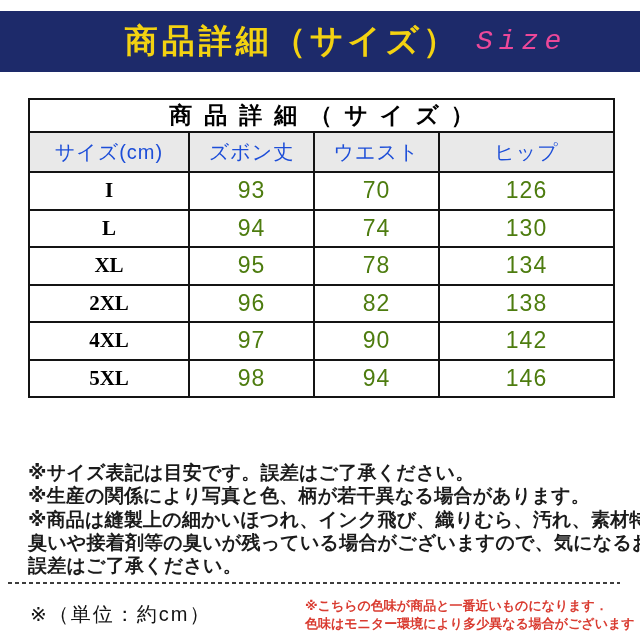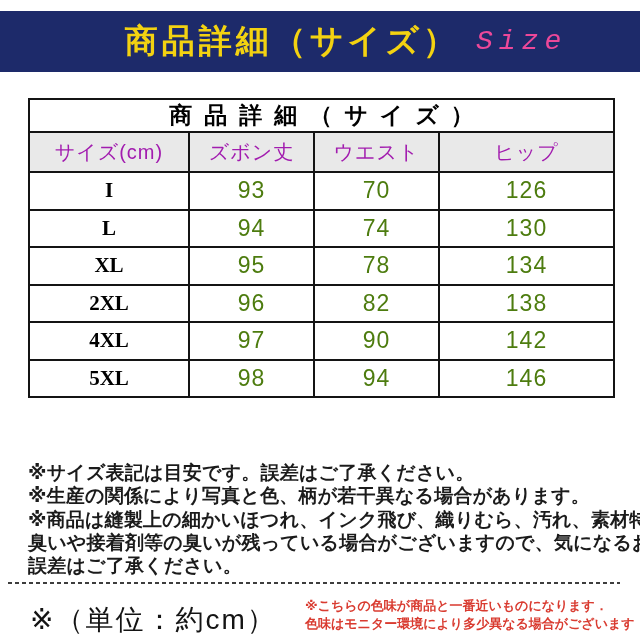--- a/index.html
+++ b/index.html
@@ -29,21 +29,21 @@
     border-collapse:collapse;table-layout:fixed;background:#ffffff;
   }
   table.size-table th,table.size-table td{
     border:2px solid #141414;text-align:center;vertical-align:middle;padding:0;
   }
   .tbl-title{
     height:31px;font-family:"Liberation Serif","DejaVu Serif",serif;
     font-weight:bold;font-size:23px;letter-spacing:12px;text-indent:12px;color:#000;
   }
   .col-head{
-    height:38px;background:#e9e9e9;font-weight:normal;font-size:20px;color:#a21caf;
+    height:38px;background:#e9e9e9;font-weight:normal;font-size:20px;color:#1d4ed8;
     letter-spacing:1px;
   }
   tbody td{height:35.5px;}
   td.size-cell{
     font-family:"Liberation Serif","DejaVu Serif",serif;font-weight:bold;
     font-size:21px;color:#000;
   }
   td.num-cell{font-size:23px;color:#4d7c0f;letter-spacing:1px;}
   
   .notes{
@@ -52,21 +52,21 @@
   }
   .notes div{white-space:nowrap;font-weight:bold;}
   
   .divider{
     position:absolute;top:582px;left:8px;width:612px;height:2px;
     background:repeating-linear-gradient(90deg,#3d3d3d 0 4px,transparent 4px 7px);
   }
   
   .unit-note{
     position:absolute;top:601px;left:30px;
-    font-size:28px;color:#141414;letter-spacing:2px;white-space:nowrap;
+    font-size:20px;color:#141414;letter-spacing:2px;white-space:nowrap;
   }
   .color-note{
     position:absolute;top:597px;left:305px;
     color:#d93b30;font-size:13px;font-weight:bold;line-height:17.5px;white-space:nowrap;
   }
 </style>
 </head>
 <body>
 
 <header class="banner">

